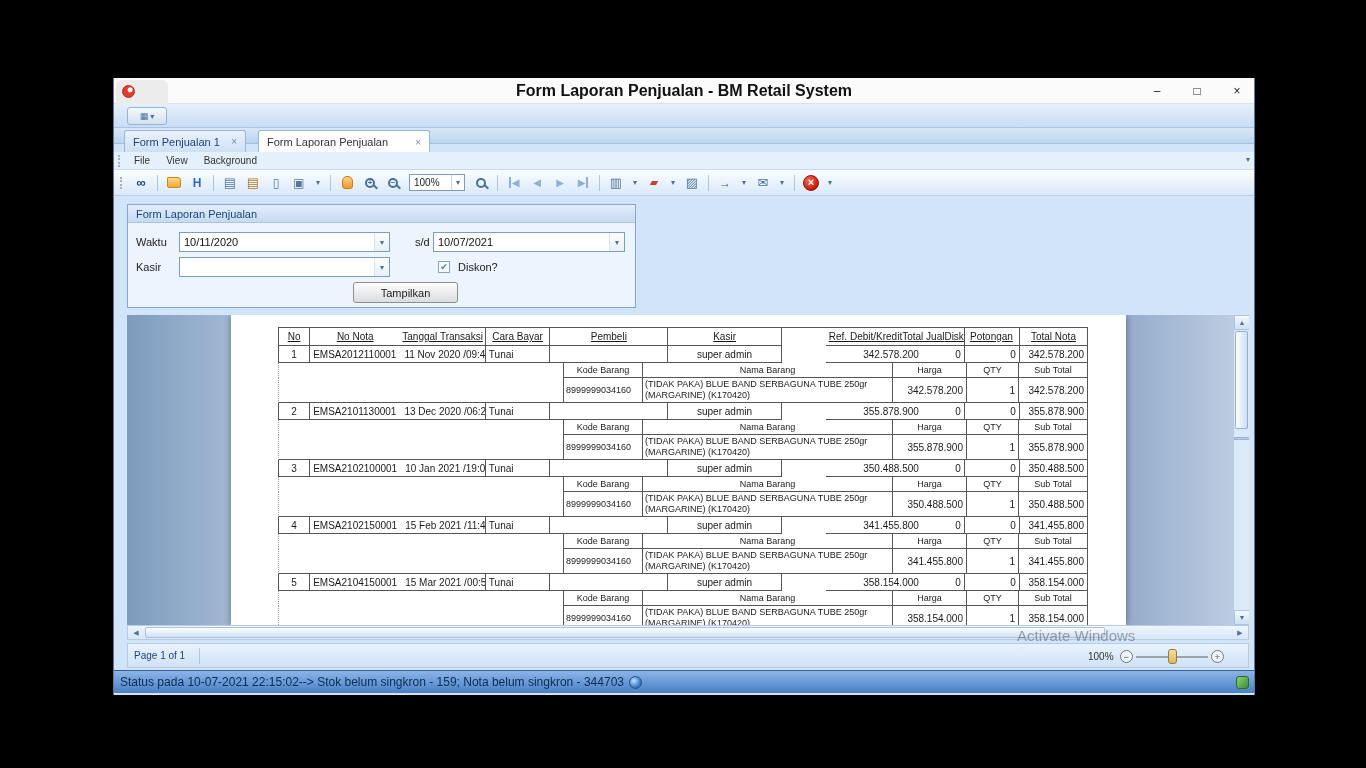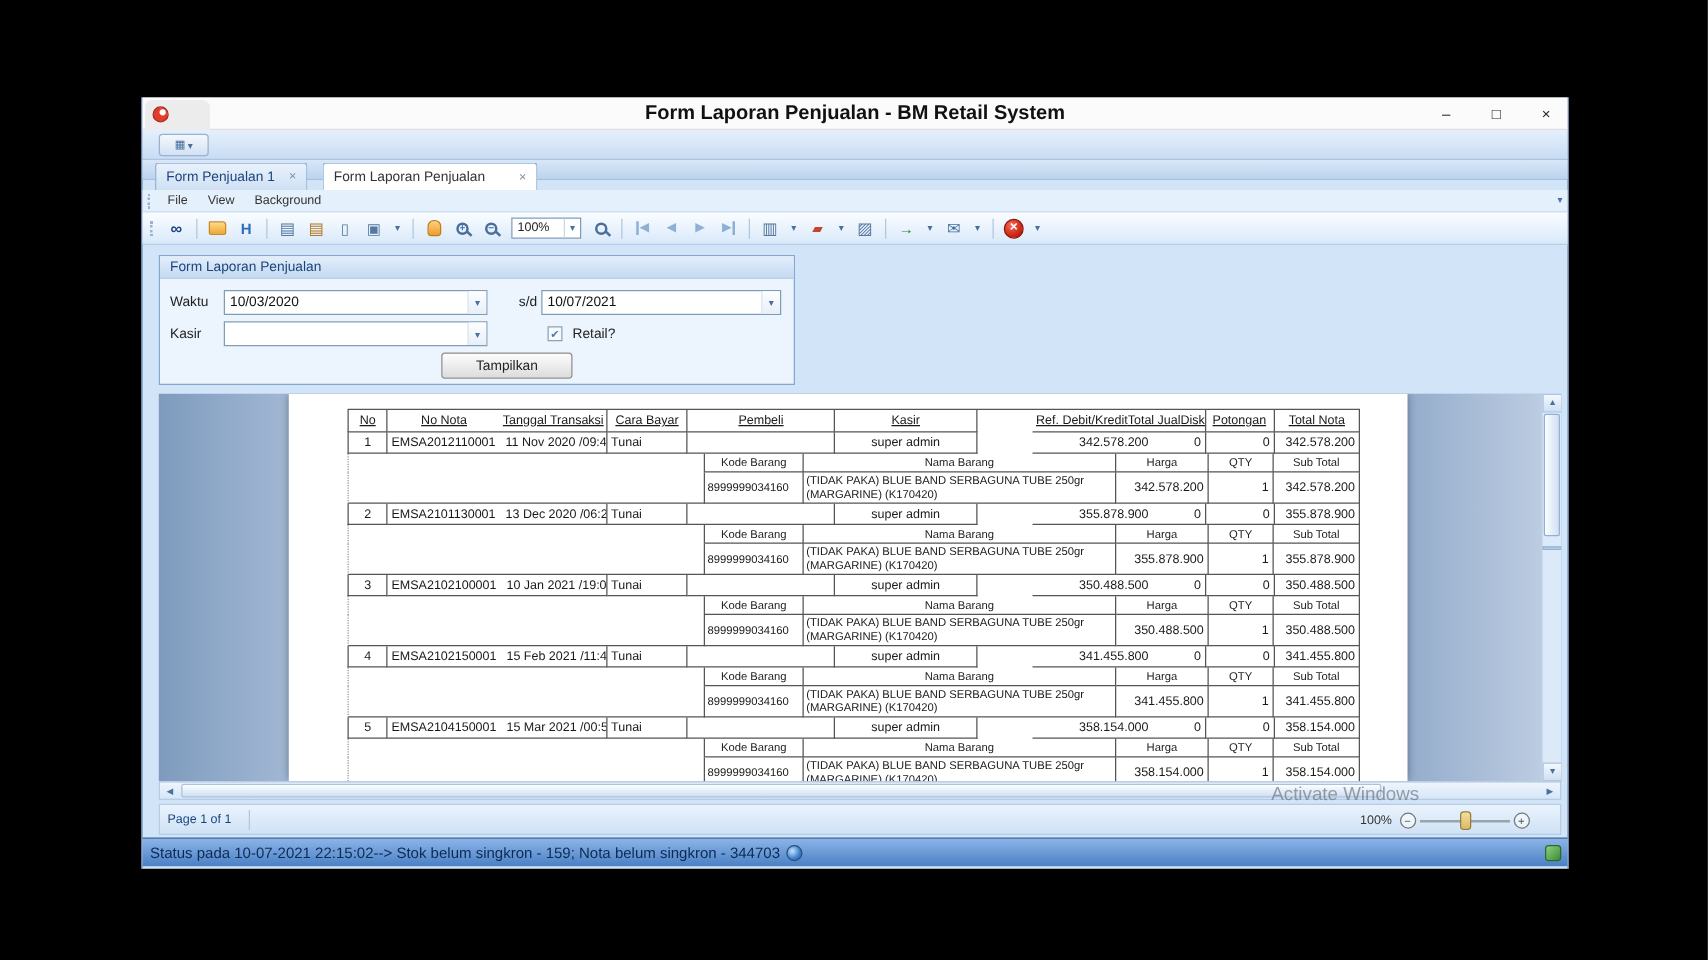--- a/index.html
+++ b/index.html
@@ -241,40 +241,40 @@
         </span>
     <span class="tbtn sm caret"></span>
   </div>
 
   <div class="form-panel">
     <div class="form-head">Form Laporan Penjualan</div>
     <div class="frow" style="left:8px;top:27px;">
       <span class="lbl">Waktu</span>
     </div>
     <div class="combo" style="position:absolute;left:51px;top:27px;width:211px;">
-      <span>10/03/2020</span>
+      <span>10/11/2020</span>
           <span class="dd caret"></span>
     </div>
     <div class="frow" style="left:287px;top:27px;">
       <span class="lbl">s/d</span>
     </div>
     <div class="combo" style="position:absolute;left:305px;top:27px;width:192px;">
       <span>10/07/2021</span>
           <span class="dd caret"></span>
     </div>
     <div class="frow" style="left:8px;top:52px;">
       <span class="lbl">Kasir</span>
     </div>
     <div class="combo" style="position:absolute;left:51px;top:52px;width:211px;">
       <span></span>
           <span class="dd caret"></span>
     </div>
     <div class="frow" style="left:310px;top:52px;gap:8px;">
       <span class="chk"></span>
-      <span class="lbl">Retail?</span>
+      <span class="lbl">Diskon?</span>
     </div>
     <div class="btn">Tampilkan</div>
   </div>
 
   <div class="viewer">
     <div class="vpanel-l"></div>
     <div class="vpanel-r"></div>
     <div class="page">
       <div class="rpt">
 

